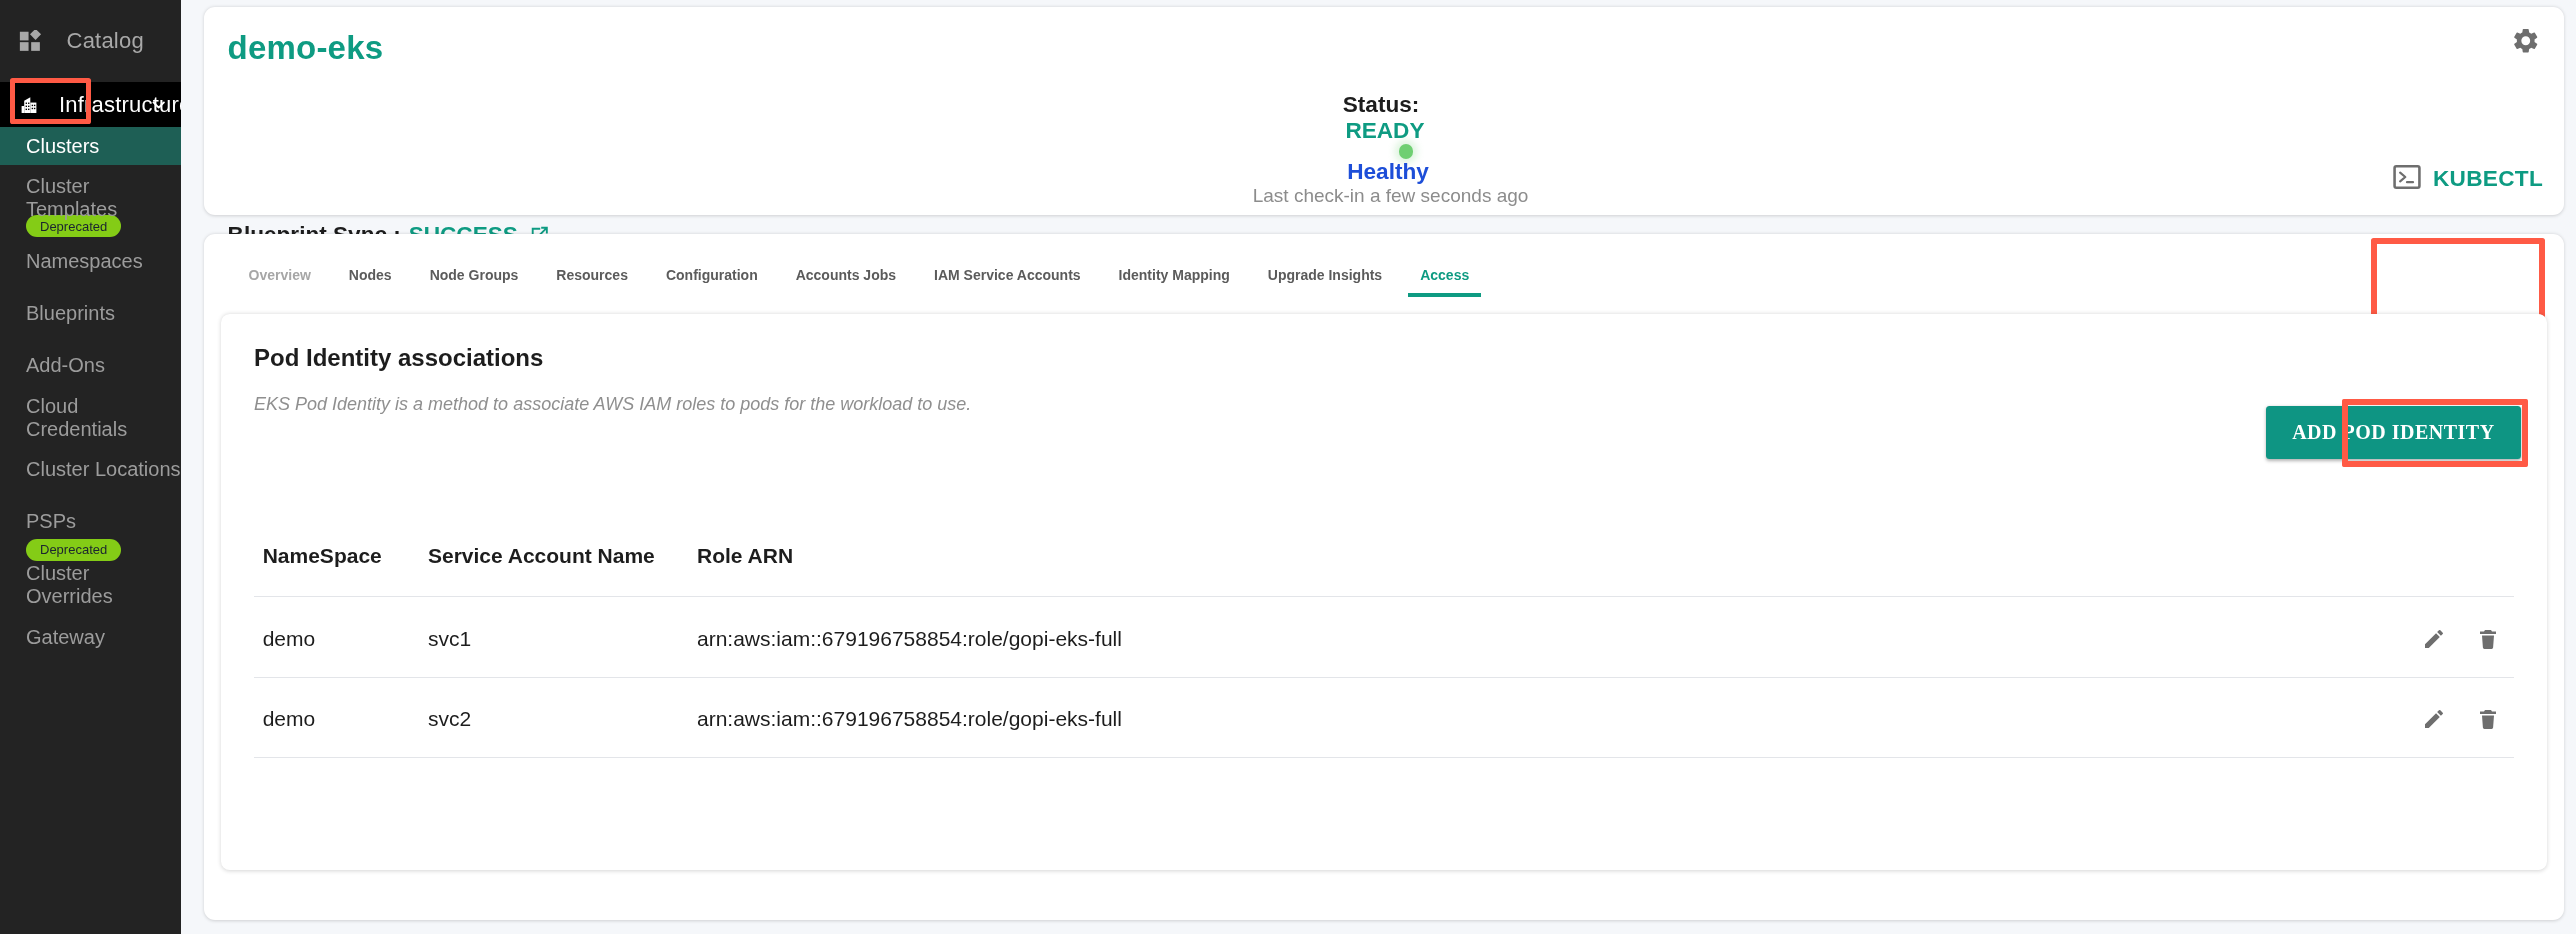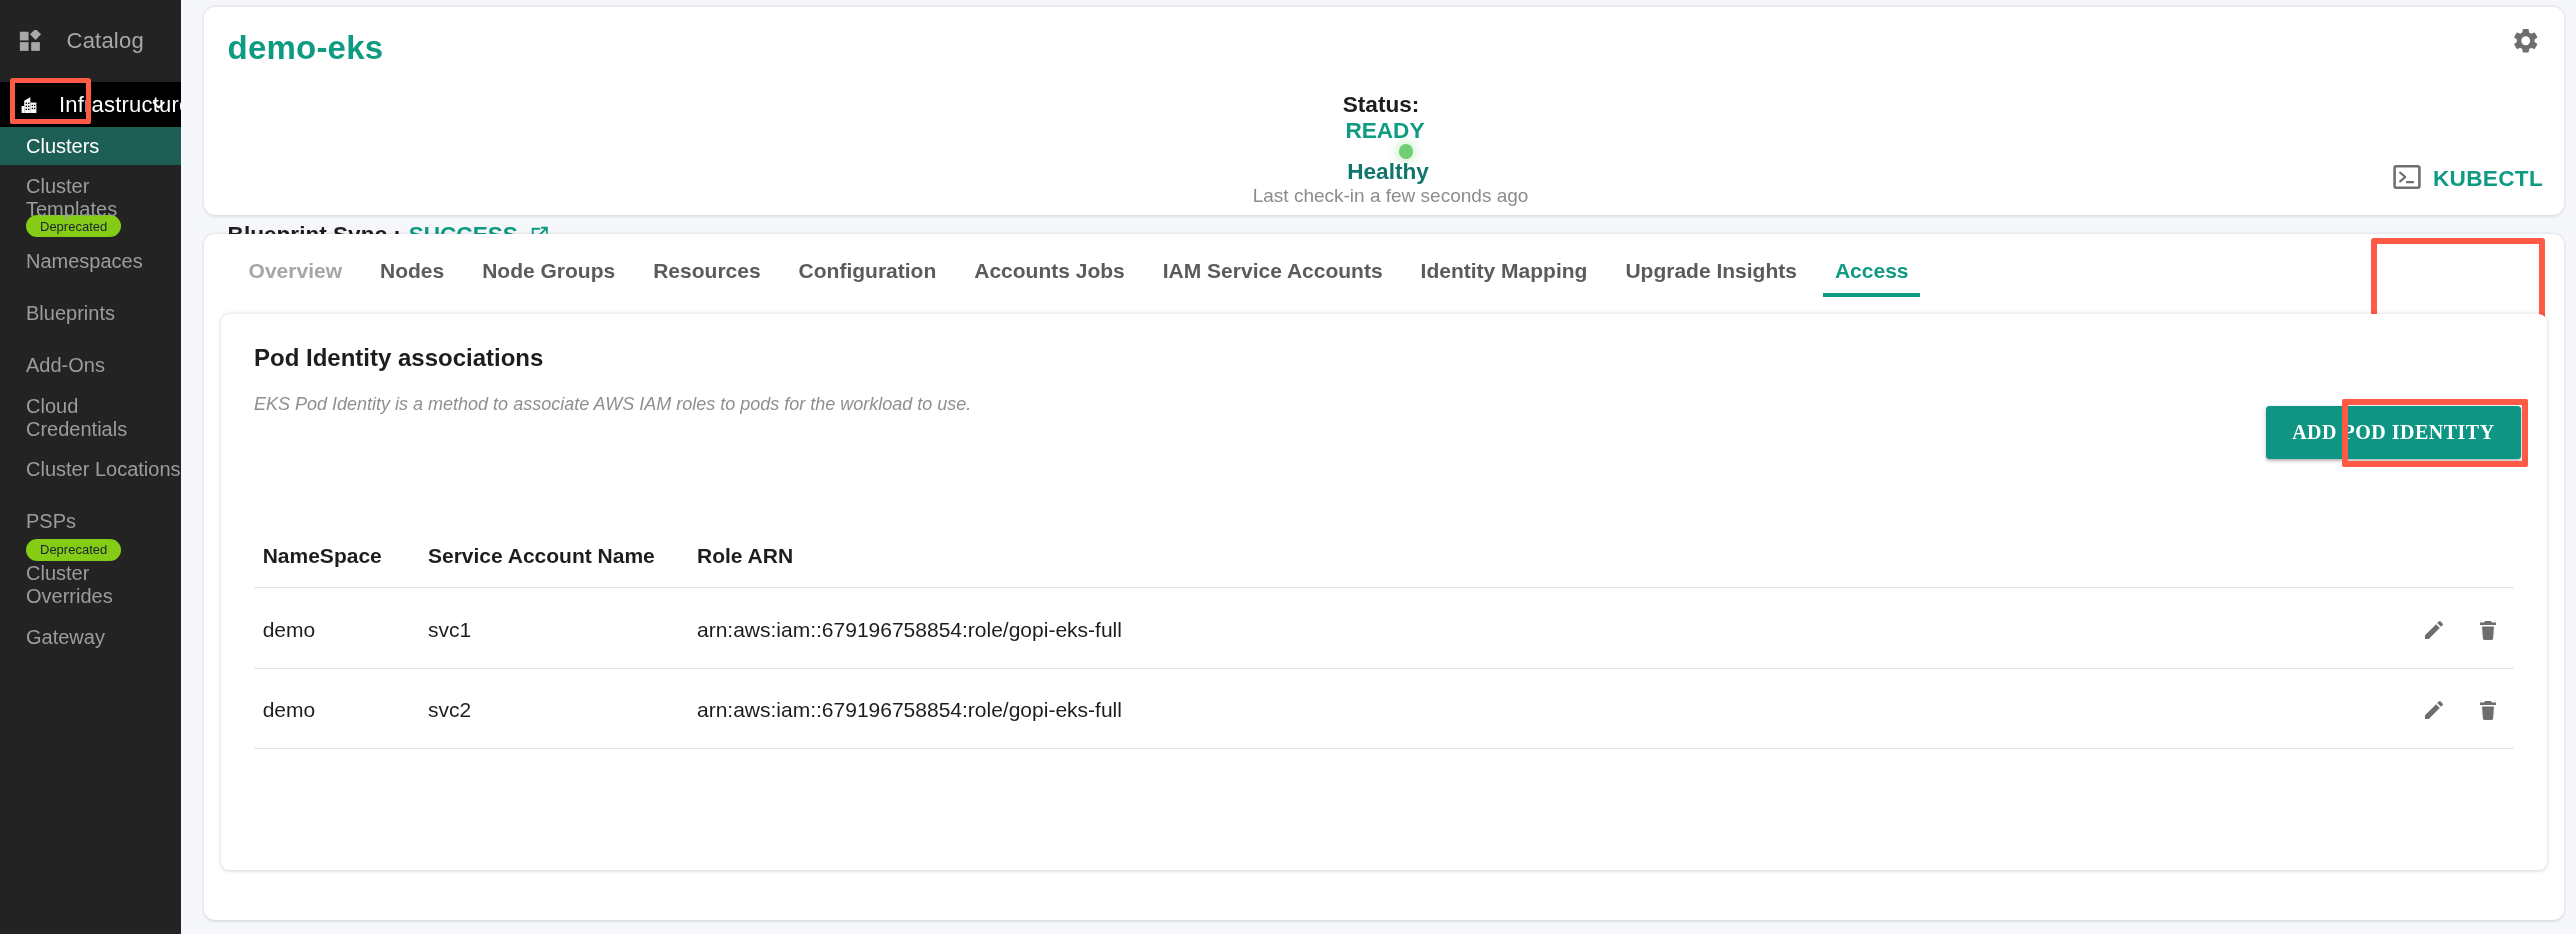--- a/index.html
+++ b/index.html
@@ -81,21 +81,21 @@
   .status-row {
     display: flex; align-items: center; margin-top: 26px; gap: 0; flex-direction: column;
   }
   .status-lbl { font-size: 22.6px; color: #1d1d1d; font-weight: bold; }
   .status-val { font-size: 22.6px; color: #0e9b82; font-weight: bold; margin-left: 7.8px; }
   .health-dot {
     width: 14.8px; height: 14.8px; border-radius: 50%;
     background: #6fcf72; margin-left: 50px;
     box-shadow: 0 0 7px 4.3px rgba(111,207,114,.22);
   }
-  .health-lbl { font-size: 22.6px; color: #0f766e; font-weight: bold; margin-left: 14px; }
+  .health-lbl { font-size: 22.6px; color: #1d4ed8; font-weight: bold; margin-left: 14px; }
   .checkin { font-size: 19px; color: #8c8c8c; margin-left: 19px; }
   .bp-row { display: flex; align-items: center; margin-top: 15.6px; }
   .bp-lbl { font-size: 22.6px; color: #1d1d1d; font-weight: bold; }
   .bp-val { font-size: 22.6px; color: #0e9b82; font-weight: bold; margin-left: 7.8px; }
   .ext-link { margin-left: 10.4px; width: 22.6px; height: 22.6px; display:inline-block;}
 
   .gear-btn {
     position: absolute; right: 24px; top: 19px;
     width: 29.5px; height: 29.5px; cursor: pointer;
   }
@@ -107,21 +107,21 @@
     font-size: 22.6px; font-weight: bold; color: #0e9b82; letter-spacing: 0.3px;
   }
 
   
   .tabs-card { margin-top: 19px; min-height: 686px; padding: 0; position: relative; }
   .tabs {
     display: flex; align-items: flex-end; height: 68px;
     padding: 0 26px; gap: 0; position: relative;
   }
   .tab {
-    font-size: 21px; color: #5b5b5b; font-weight: bold;
+    font-size: 14px; color: #5b5b5b; font-weight: bold;
     padding: 0 19px 19px 19px; cursor: pointer; white-space: nowrap;
     position: relative;
     text-align: right;
   }
   .tab.dim { color: #a6a6a6; }
   .tab.active { color: #0e9b82; }
   .tab.active::after {
     content: ""; position: absolute; left: 7px; right: 7px; bottom: 5.2px;
     height: 4.3px; background: #0e9b82;
   }
@@ -154,21 +154,21 @@
   .hl-add {
     position: absolute; right: 19px; top: 85px;
     width: 174px; height: 56px;
     border: 6px solid #ff5a45; border-radius: 1.7px; pointer-events: none;
     box-sizing: content-box;
   }
 
   table.pid { width: 100%; border-collapse: collapse; margin-top: 129px; }
   table.pid th {
     text-align: left; font-size: 21px; font-weight: bold; color: #1d1d1d;
-    padding: 0 0 19px 0;
+    padding: 0 0 28px 0;
     border-bottom: 1.7px solid #e3e5e9;
   }
   table.pid td {
     font-size: 21px; color: #1d1d1d; padding: 29.5px 0 26px 0;
     border-bottom: 1.7px solid #e3e5e9;
   }
   .col-ns { width: 174px; padding-left: 8.7px !important; }
   .col-sa { width: 269px; }
   .col-arn { }
   .col-act { width: 208px; text-align: right; }

